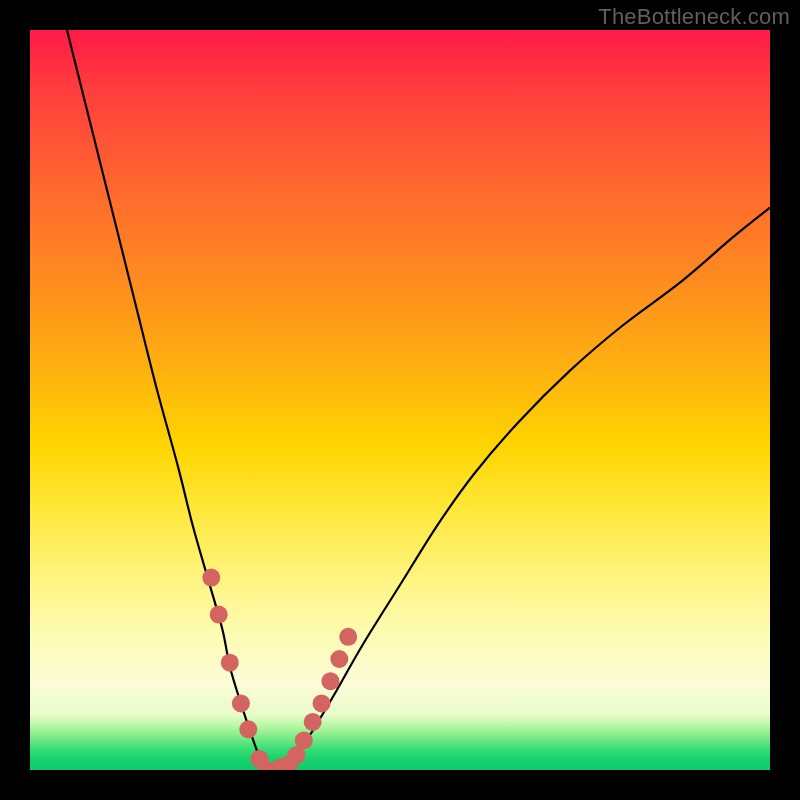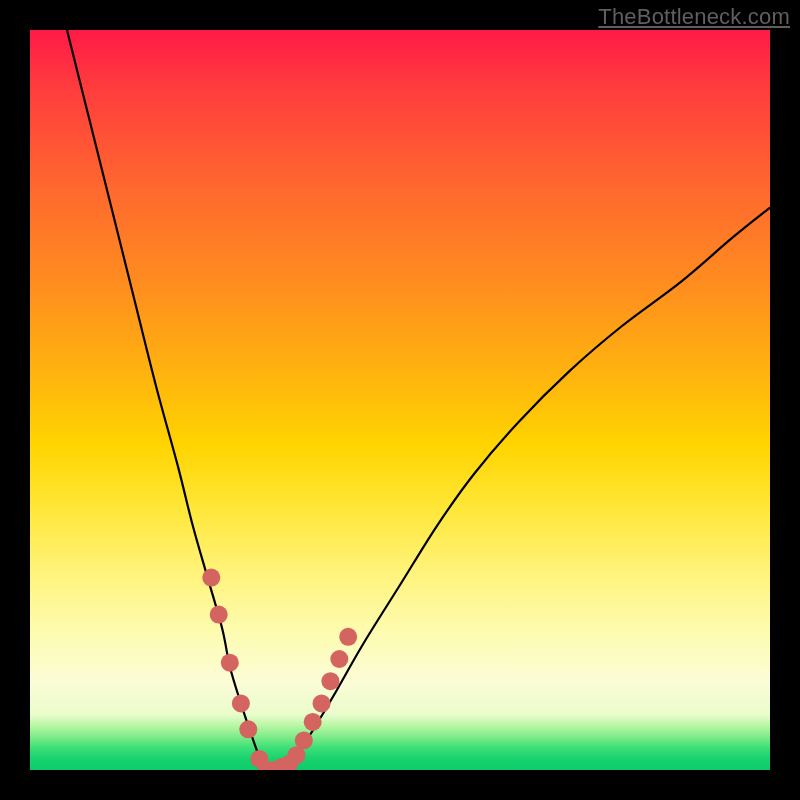--- a/index.html
+++ b/index.html
@@ -50,21 +50,20 @@
     height: 100%;
   }
   .watermark {
     position: absolute;
     top: 4px;
     right: 10px;
     font-size: 22px;
     color: #5f5f5f;
     font-weight: 500;
     letter-spacing: 0.2px;
-    text-decoration: underline;
   }
 </style>
 </head>
 <body>
 
 <div class="watermark">TheBottleneck.com</div>
 
 <div class="plot-frame">
   <div class="gradient-bg"></div>
   <svg class="curve" viewBox="0 0 740 740" preserveAspectRatio="none">

